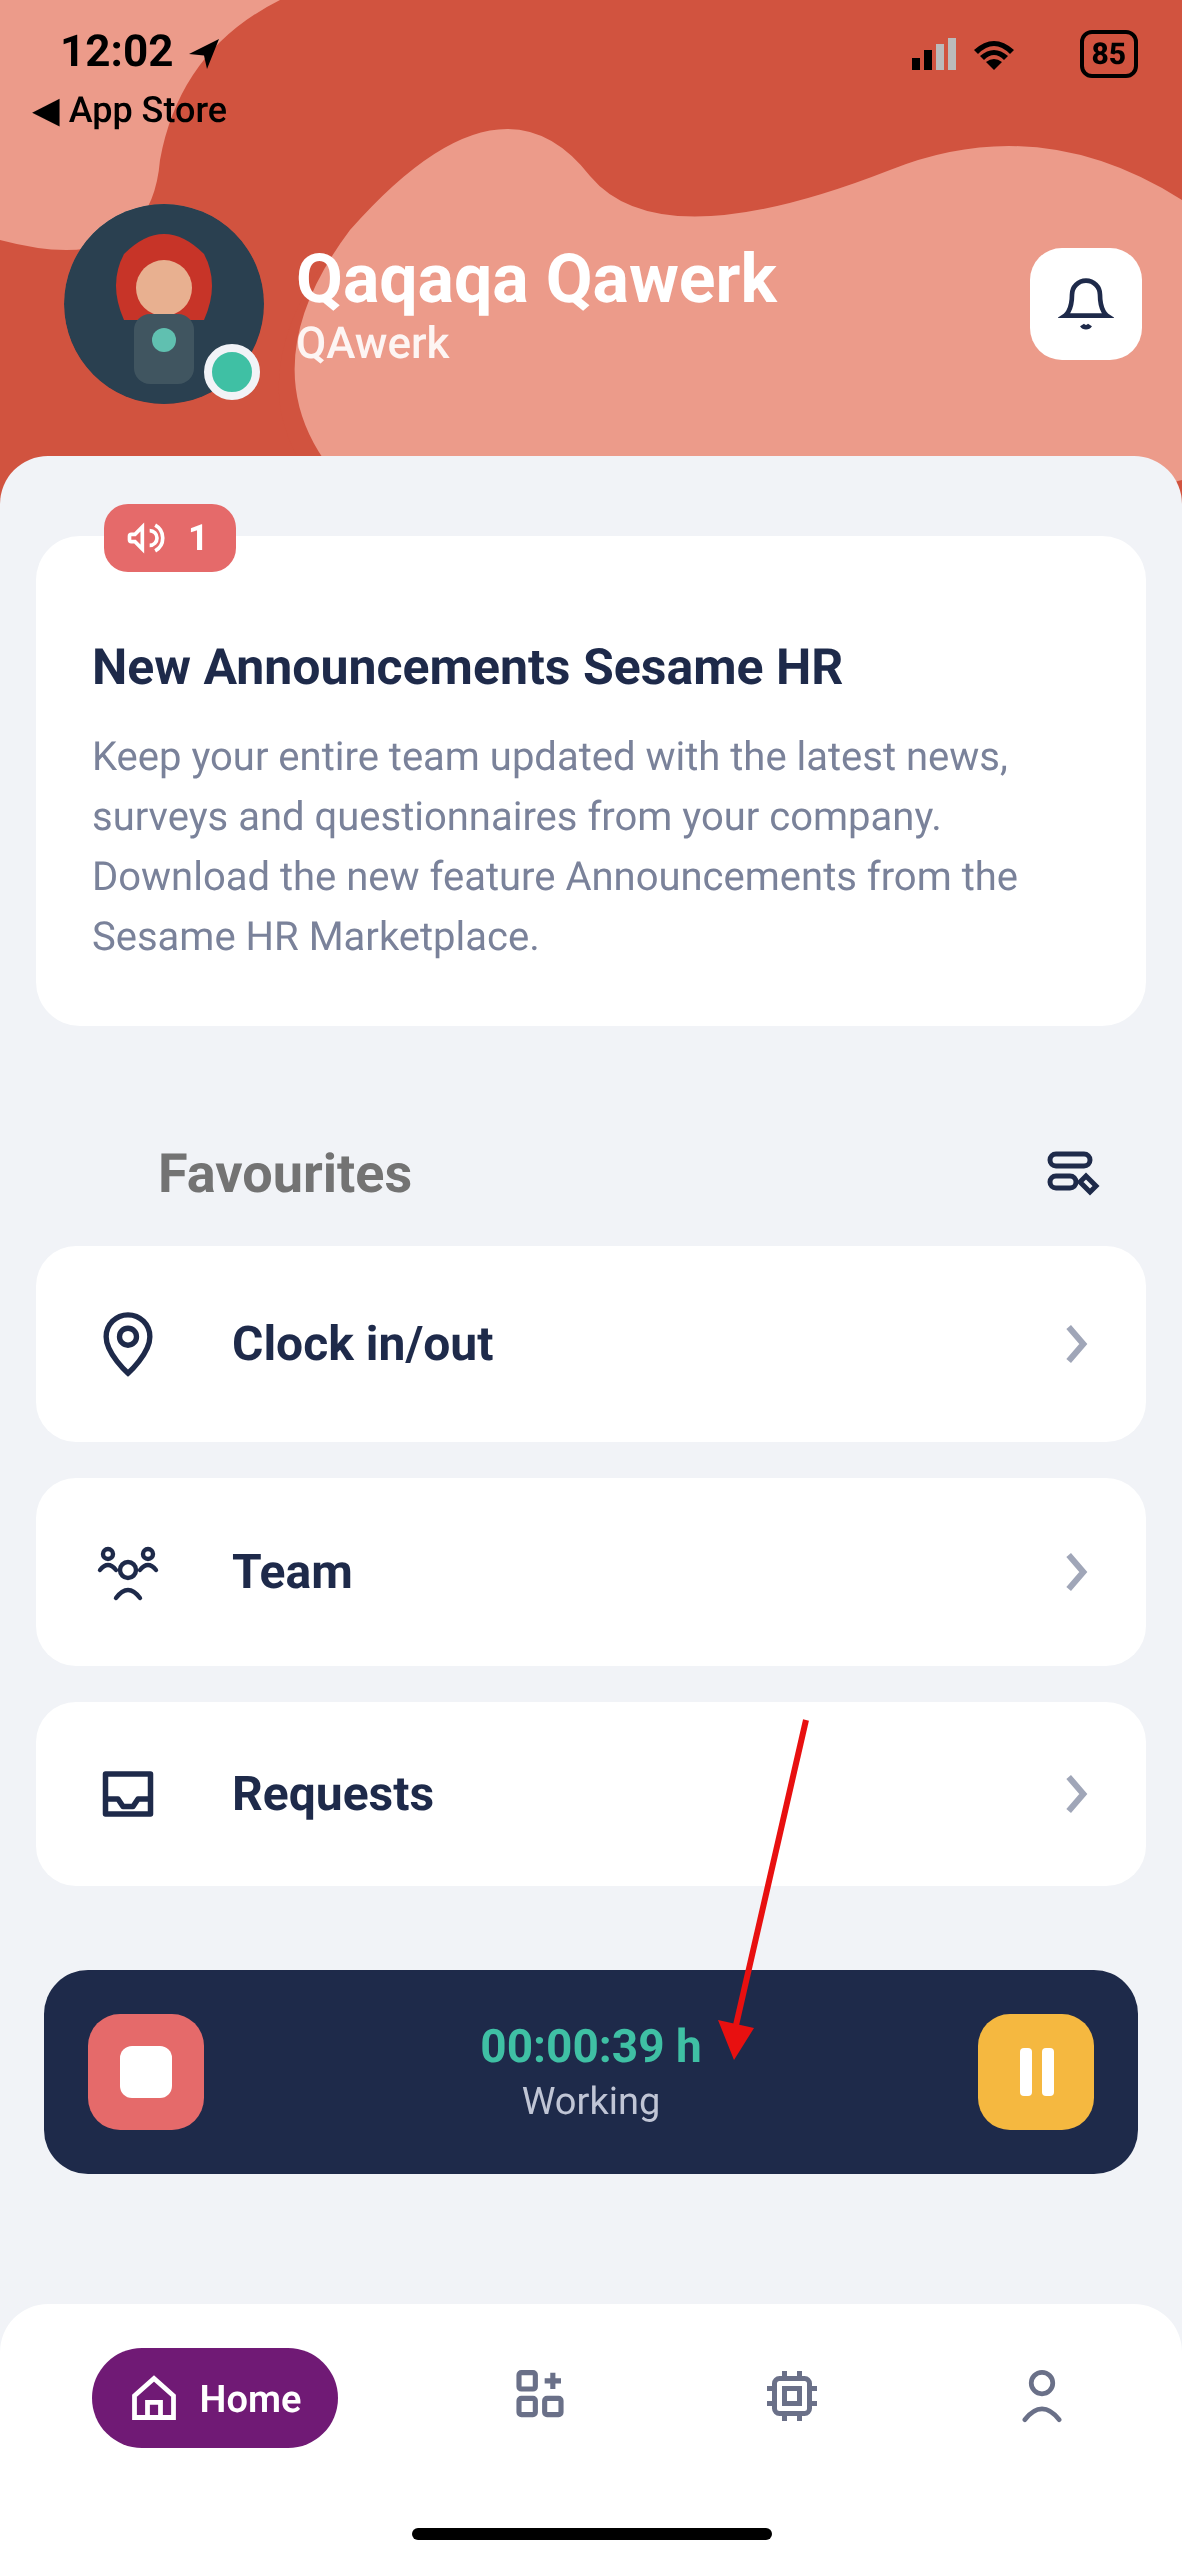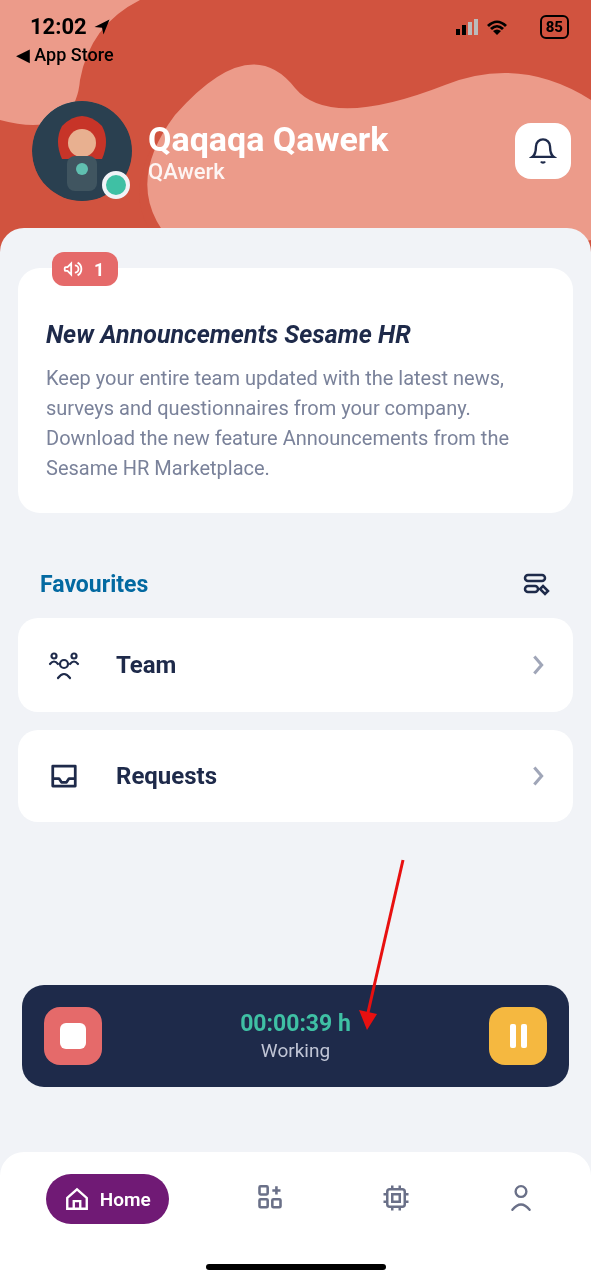--- a/index.html
+++ b/index.html
@@ -90,28 +90,28 @@
   .ann-badge {
     position: absolute;
     top: -16px; left: 34px;
     background: #e56a6a;
     border-radius: 12px;
     padding: 6px 14px 6px 10px;
     display: flex; align-items: center; gap: 10px;
     color: #fff;
   }
   .ann-badge-count { font-weight: 700; font-size: 18px; }
-  .ann-title { font-size: 25px; font-weight: 700; color: #1e2a4a; margin-bottom: 14px; font-style: italic; }
+  .ann-title { font-size: 25px; font-weight: 700; color: #1e2a4a; margin-bottom: 14px; }
   .ann-body { font-size: 20px; color: #7a829a; line-height: 1.5; }
   .fav-header {
     display: flex; justify-content: space-between; align-items: center;
     margin-top: 58px; margin-bottom: 20px;
     padding: 0 22px 0 22px;
   }
-  .fav-title { font-size: 23px; font-weight: 700; color: #0369a1; }
+  .fav-title { font-size: 27px; font-weight: 700; color: #737373; margin-left: 39px; }
   .fav-item {
     background: #fff;
     border-radius: 20px;
     padding: 32px 28px;
     display: flex; align-items: center; gap: 34px;
     margin-bottom: 18px;
   }
   .fav-icon { width: 36px; display:flex; align-items:center; justify-content:center; }
   .fav-label { flex: 1; font-size: 24px; font-weight: 700; color: #1e2a4a; }
   .chev { color: #a0a6b8; }
@@ -251,20 +251,32 @@
 
   <div class="fav-header">
     <div class="fav-title">Favourites</div>
     <svg width="28" height="24" viewBox="0 0 28 24" fill="none" stroke="#1e2a4a" stroke-width="2.5" stroke-linecap="round">
         <rect x="2" y="2" width="20" height="6" rx="3"></rect>
         <rect x="2" y="13" width="13" height="6" rx="3"></rect>
         <path d="M20 13 l5 5 l-3 3 l-5-5 z"></path>
       </svg>
   </div>
 
+  <div class="fav-item">
+    <div class="fav-icon">
+      <svg width="30" height="34" viewBox="0 0 24 28" fill="none" stroke="#1e2a4a" stroke-width="2.2">
+          <path d="M12 2 C7 2 3 6 3 11 C3 18 12 26 12 26 S21 18 21 11 C21 6 17 2 12 2 Z"></path>
+          <circle cx="12" cy="11" r="3.5"></circle>
+        </svg>
+    </div>
+    <div class="fav-label">Clock in/out</div>
+    <svg class="chev" width="14" height="22" viewBox="0 0 10 18" fill="none" stroke="currentColor" stroke-width="2.5">
+        <path d="M2 2 L8 9 L2 16"></path>
+      </svg>
+  </div>
 
   <div class="fav-item">
     <div class="fav-icon">
       <svg width="32" height="30" viewBox="0 0 32 30" fill="none" stroke="#1e2a4a" stroke-width="2.2" stroke-linecap="round">
           <circle cx="16" cy="14" r="4"></circle>
           <path d="M10 28 q6-8 12 0"></path>
           <circle cx="6" cy="6" r="2.5"></circle>
           <circle cx="26" cy="6" r="2.5"></circle>
           <path d="M2 14 q4-5 8 0"></path>
           <path d="M22 14 q4-5 8 0"></path>

